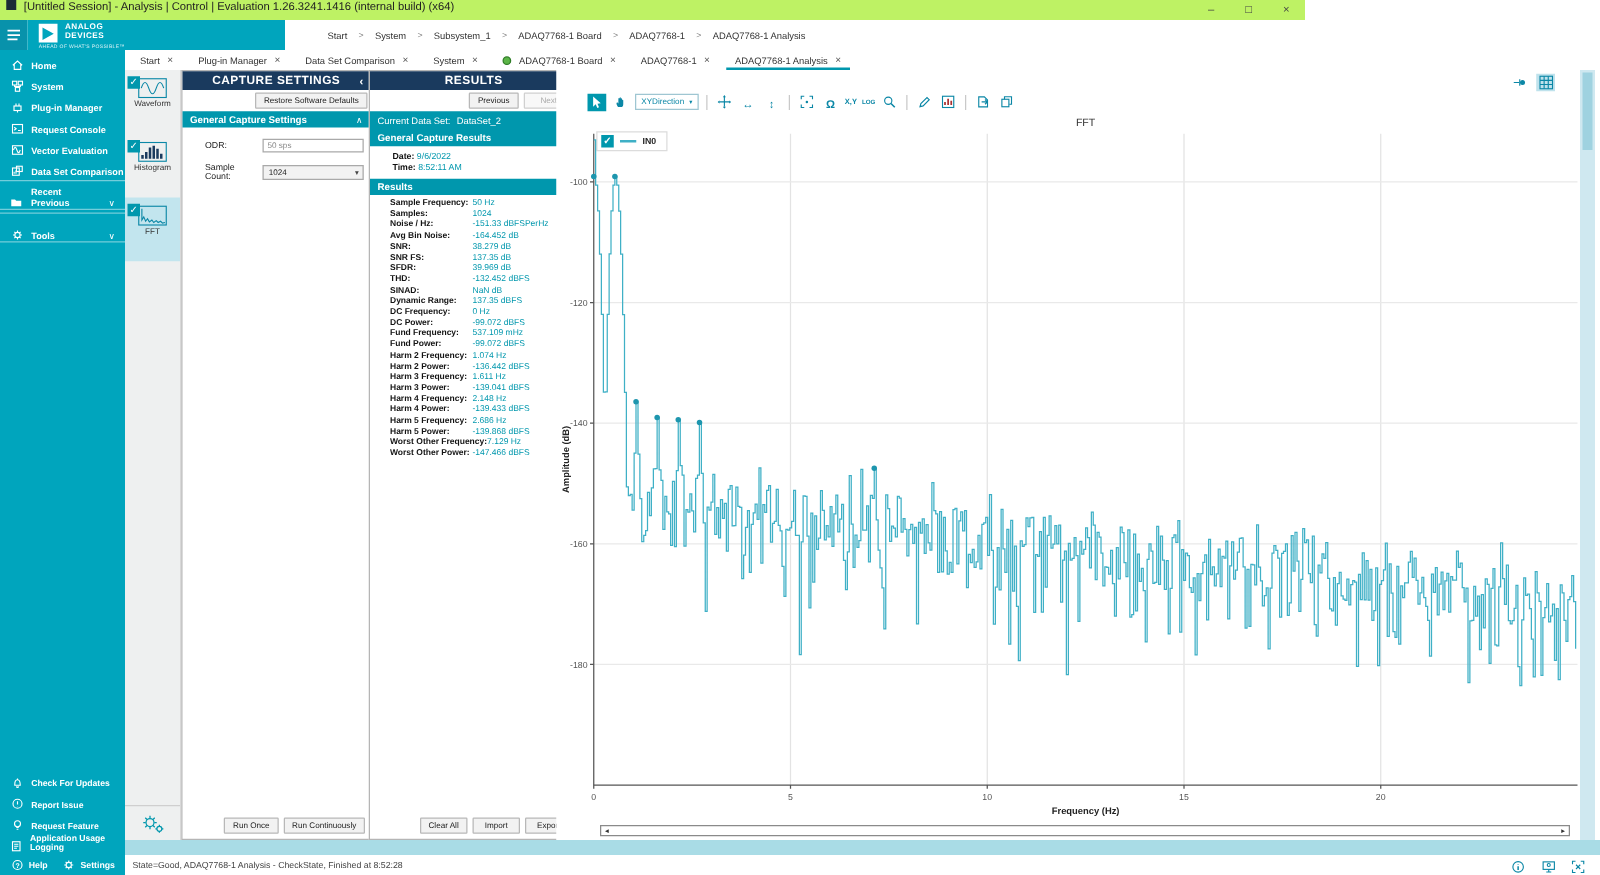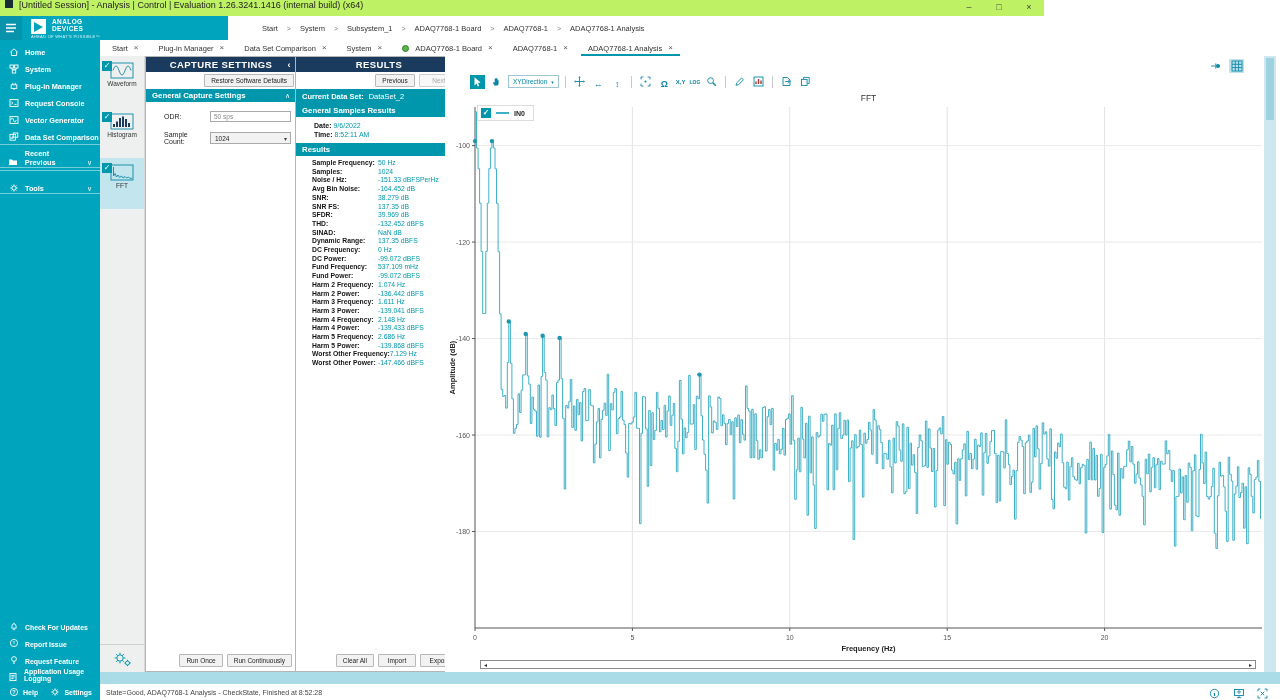--- a/index.html
+++ b/index.html
@@ -74,21 +74,21 @@
   .tinput{border:1px solid #a9a9a9;font-size:6.5px;color:#888;padding:1px 3px;flex:1;height:11px;background:#fff}
   .tselect{border:1px solid #a9a9a9;background:#f2f2f2;font-size:6.5px;color:#222;height:12px;flex:1;
            display:flex;align-items:center;padding:0 4px;position:relative}
   .tselect .caret{position:absolute;right:3px;font-size:6px;color:#444}
   .p-bottom{position:absolute;bottom:4px;right:4px;display:flex;gap:4px}
   .p-bottom .btn{min-width:38px}
   .prevnext{height:17px;position:relative}
   .prev{position:absolute;right:47px;top:2px;width:40px}
   .next{position:absolute;right:3px;top:2px;width:40px}
   .databand{height:15px;background:#0097ad;color:#fff;font-size:7.5px;display:flex;align-items:center;padding:0 6px;gap:5px}
-  .databand b{font-weight:bold}
+  .databand b{font-weight:normal}
   .datetime{padding:4px 0 4px 18px;font-size:7px;line-height:9px;color:#111}
   .teal{color:#0097ad}
   .res-rows{padding:3px 0 0 16px}
   .res-row{display:flex;font-size:6.8px;line-height:8.7px}
   .res-row b{min-width:66px;color:#141414}
   .res-row span{color:#0097ad;white-space:nowrap}
   
   .chartarea{position:absolute;left:445px;top:56px;width:819px;height:616px;background:#fff}
   .chart-toolbar{position:absolute;left:25px;top:17px;height:17px;display:flex;align-items:center;gap:4px;color:#0b87a6}
   .tb-btn{width:15px;height:14px;display:flex;align-items:center;justify-content:center;color:#0b87a6}
@@ -194,21 +194,21 @@
           </span>
           <span>Request Console</span>
         </div>
         <div class="side-item">
           <span class="s-icon">
             <svg width="10" height="10" viewBox="0 0 10 10" fill="none" stroke="currentColor" stroke-width="0.9">
               <rect x="1" y="1.6" width="8" height="6.8"></rect>
               <path d="M1.8 5c.9-2.8 1.8-2.8 2.7 0 .9 2.8 1.8 2.8 2.7 0"></path>
             </svg>
           </span>
-          <span>Vector Generator</span>
+          <span>Vector Evaluation</span>
         </div>
         <div class="side-item">
           <span class="s-icon">
             <svg width="10" height="10" viewBox="0 0 10 10" fill="none" stroke="currentColor" stroke-width="0.9">
               <rect x="1" y="2.4" width="5.4" height="5.8"></rect>
               <rect x="4.2" y="1" width="4.6" height="4.2"></rect>
               <path d="M2.3 7V5.4M3.8 7V4.2"></path>
             </svg>
           </span>
           <span>Data Set Comparison</span>
@@ -398,21 +398,21 @@
     </div>
     <div class="prevnext">
       <span class="btn prev">Previous</span>
       <span class="btn next disabled">Next</span>
     </div>
     <div class="databand">
       <b>Current Data Set:</b>
       <span>DataSet_2</span>
     </div>
     <div class="section-h">
-      <span>General Samples Results</span>
+      <span>General Capture Results</span>
       <span class="chev">∧</span>
     </div>
     <div class="datetime">
       <div><b>Date:</b>
         <span class="teal">9/6/2022</span></div>
       <div><b>Time:</b>
         <span class="teal">8:52:11 AM</span></div>
     </div>
     <div class="section-h">
       <span>Results</span>

